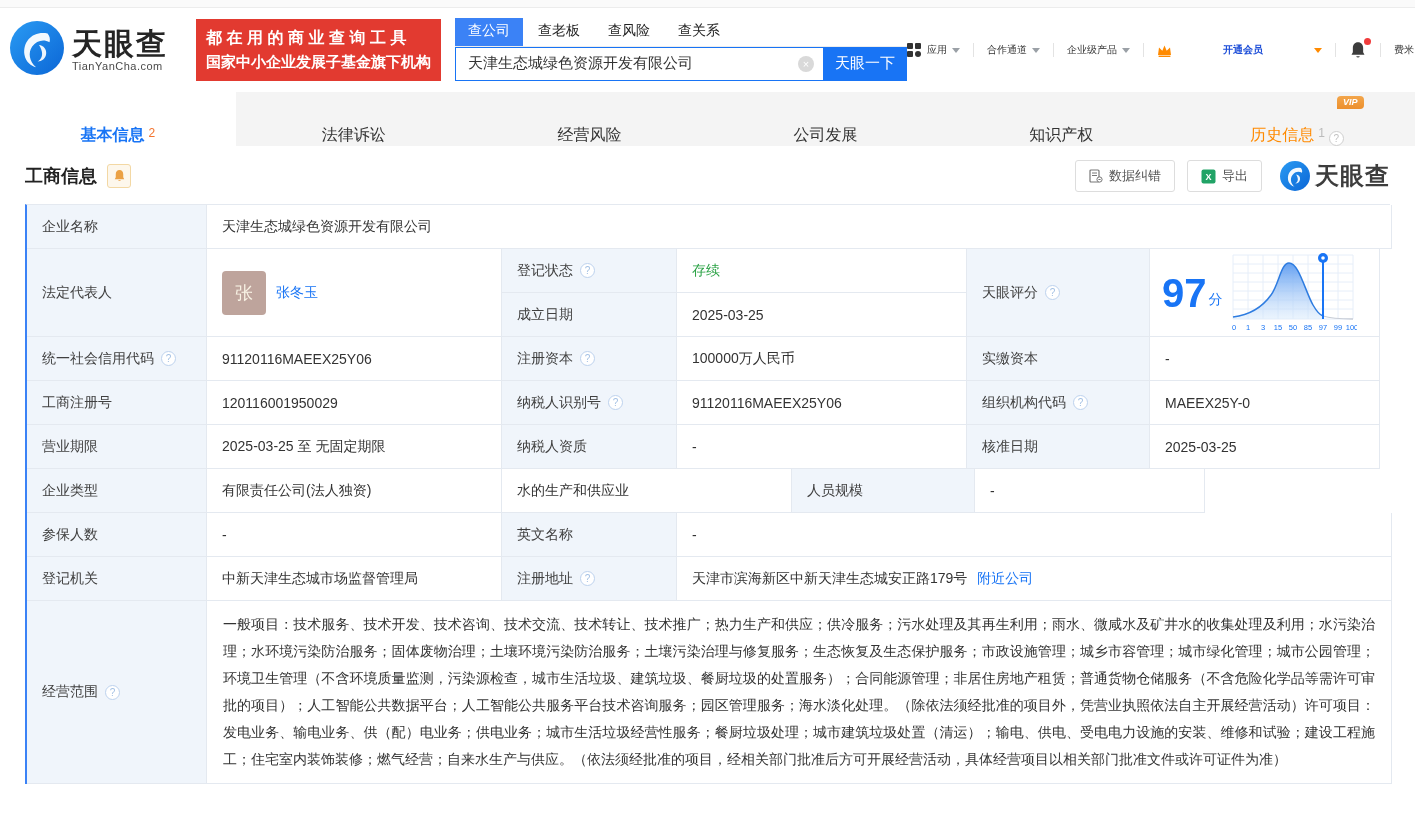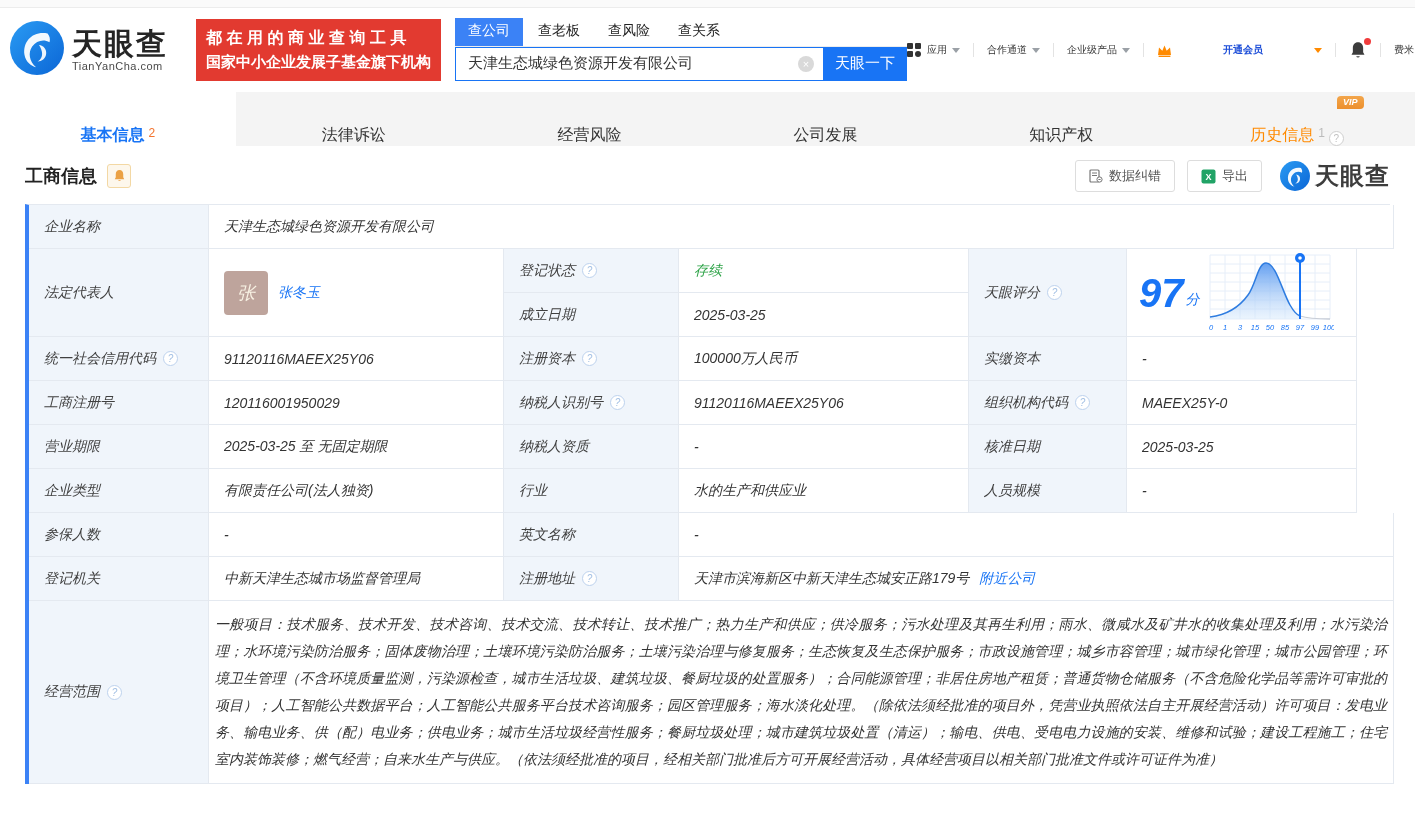--- a/index.html
+++ b/index.html
@@ -52,37 +52,37 @@
   .section-head { display:flex; align-items:center; margin:14px 0 12px; }
   .section-title { font-size:18px; font-weight:bold; color:#222; }
   .bell-box { width:24px; height:24px; margin-left:10px; border:1px solid #f3d8a4; background:#fdf7ec; border-radius:3px; display:flex; align-items:center; justify-content:center; cursor:pointer; }
   .head-actions { margin-left:auto; display:flex; align-items:flex-end; }
   .hbtn { display:flex; align-items:center; border:1px solid #ddd; border-radius:3px; background:#fff; height:32px; padding:0 13px; font-size:13px; color:#555; cursor:pointer; margin-left:12px; font-family:inherit; }
   .hbtn svg { margin-right:6px; }
   .watermark { display:flex; align-items:center; margin-left:18px; }
   .watermark-text { font-size:24px; font-weight:bold; color:#3d3d3d; margin-left:5px; letter-spacing:1px; }
 
   
-  .table { border-top:1px solid #e4e9f0; border-left:4px solid #3b82f6; font-size:14px;font-style:italic; }
+  .table { border-top:1px solid #e4e9f0; border-left:2px solid #3b82f6; font-size:14px; }
   .trow { display:flex; }
   .cell { border-right:1px solid #e4e9f0; border-bottom:1px solid #e4e9f0; min-height:44px; display:flex; align-items:center; padding:4px 15px; }
   .lbl { background:#f0f5fb; color:#404040; }
   .val { background:#fff; color:#333; }
   .w180{width:180px;flex:none}.w295{width:295px;flex:none}.w175{width:175px;flex:none}
-  .w290{width:290px;flex:none}.w195{width:158px;flex:none}.w230{width:230px;flex:none}
+  .w290{width:290px;flex:none}.w195{width:183px;flex:none}.w230{width:230px;flex:none}
   .w715{width:715px;flex:none}.w1185{width:1185px;flex:none}
   .h88 { min-height:88px; }
   .midcol { display:flex; flex-direction:column; width:465px; flex:none; }
   .link { color:#1874f5; cursor:pointer; text-decoration:none; }
   .green { color:#2ba245; }
   .avatar { width:44px; height:44px; border-radius:4px; background:#bea49c; color:#f8f2e4; font-size:18px; display:flex; align-items:center; justify-content:center; margin-right:10px; flex:none; cursor:pointer; }
   .score-cell { padding:0 6px 0 12px; }
   .score-num { font-size:40px; font-weight:bold; color:#1874f5; line-height:1; }
   .score-unit { font-size:14px; color:#1874f5; margin:14px 6px 0 2px; }
-  .scope-val { line-height:27px; padding:10px 6px; text-align:justify; display:block; }
+  .scope-val { line-height:27px; padding:10px 16px; text-align:justify; display:block; }
 </style>
 </head>
 <body>
 
 <div class="topline"></div>
 
 <header class="header">
   <div class="logo">
     <span>
       <svg width="54" height="54" viewBox="0 0 56 56">
@@ -361,21 +361,20 @@
       <div class="cell val w295">2025-03-25 至 无固定期限</div>
       <div class="cell lbl w175">纳税人资质</div>
       <div class="cell val w290">-</div>
       <div class="cell lbl w195">核准日期</div>
       <div class="cell val w230">2025-03-25</div>
     </div>
 
     <div class="trow">
       <div class="cell lbl w180">企业类型</div>
       <div class="cell val w295">有限责任公司(法人独资)</div>
-      <div class="cell lbl w175">行业</div>
       <div class="cell val w290">水的生产和供应业</div>
       <div class="cell lbl w195">人员规模</div>
       <div class="cell val w230">-</div>
     </div>
 
     <div class="trow">
       <div class="cell lbl w180">参保人数</div>
       <div class="cell val w295">-</div>
       <div class="cell lbl w175">英文名称</div>
       <div class="cell val w715">-</div>

